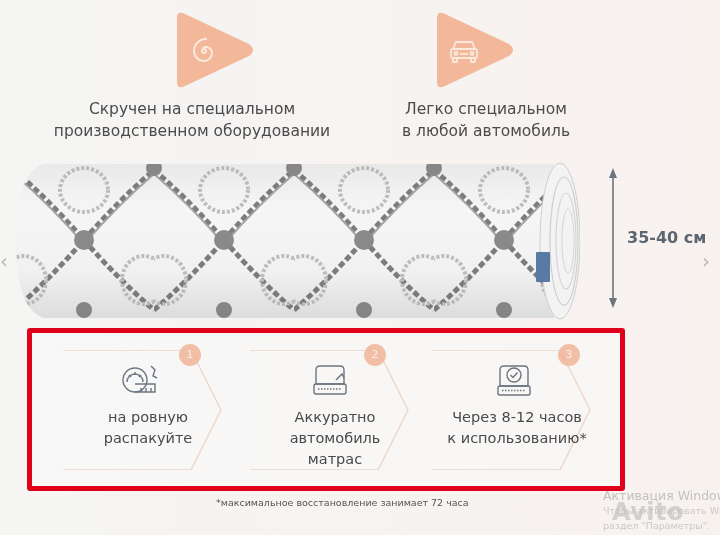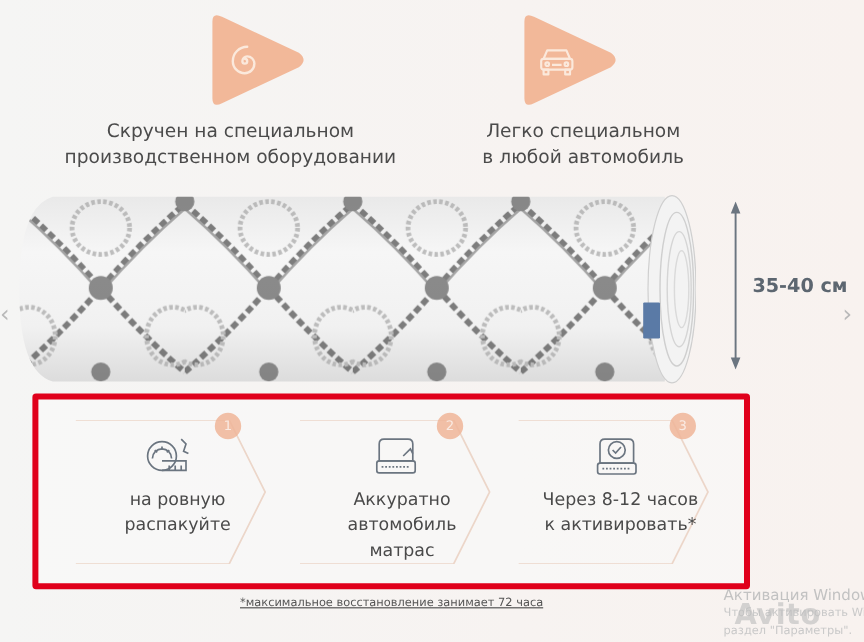--- a/index.html
+++ b/index.html
@@ -31,21 +31,21 @@
   .nav-next { position: absolute; left: 702px; top: 250px; width: 14px; height: 22px; color: #b9b9b9; font-size: 20px; line-height: 22px; }
 
   
   .highlight { position: absolute; left: 27px; top: 328px; width: 598px; height: 163px; border: 5px solid #e0001b; border-radius: 3px; background: rgba(250,250,250,0.55); }
   .step { position: absolute; top: 350px; width: 170px; height: 120px; }
   .step svg.chev { position: absolute; left: 0; top: 0; }
   .step .num { position: absolute; width: 22px; height: 22px; border-radius: 50%; background: #f0b699; color: #fbe9e0; font-size: 11px; text-align: center; line-height: 22px; opacity: 0.85; }
   .step .icon { position: absolute; top: 12px; width: 40px; height: 36px; }
   .step .text { position: absolute; top: 57px; width: 170px; text-align: center; font-size: 14.5px; line-height: 21px; color: #4a4a4a; }
   #step1 { left: 63px; } #step2 { left: 250px; } #step3 { left: 432px; }
-  .footnote { position: absolute; left: 200px; top: 497px; font-size: 9.5px; color: #555; text-decoration: underline; }
+  .footnote { position: absolute; left: 216px; top: 497px; font-size: 9.5px; color: #555; }
 
   
   .wm { position: absolute; left: 603px; top: 488px; color: #c9c9c9; font-size: 11px; line-height: 15px; white-space: nowrap; }
   .wm .l1 { font-size: 12.5px; color: #c2c2c2; }
   .wm .l2, .wm .l3 { font-size: 9.5px; }
   .avito { position: absolute; left: 612px; top: 498px; font-size: 24px; font-weight: bold; color: rgba(190,190,190,0.65); letter-spacing: 0.5px; }
 </style>
 </head>
 <body>
 
@@ -186,21 +186,21 @@
       <g fill="none" stroke="#6b7580" stroke-width="1.4">
         <path d="M6 8 Q6 4 10 4 L30 4 Q34 4 34 8 L34 24 L6 24 Z"></path>
         <rect x="4" y="24" width="32" height="9" rx="2"></rect>
         <line x1="8" y1="28.5" x2="32" y2="28.5" stroke-dasharray="1.5 1.5"></line>
         <circle cx="20" cy="13" r="7"></circle>
         <path d="M16.5 13 L19 15.5 L23.5 10.5"></path>
       </g>
     </svg>
     <div class="text">
       <div>Через 8-12 часов</div>
-      <div>к активировать*</div>
+      <div>к использованию*</div>
     </div>
   </div>
 
   <div class="footnote">*максимальное восстановление занимает 72 часа</div>
 
   <div class="wm">
     <div class="l1">Активация Window</div>
     <div class="l2">Чтобы активировать Wi</div>
     <div class="l3">раздел "Параметры".</div>
   </div>

